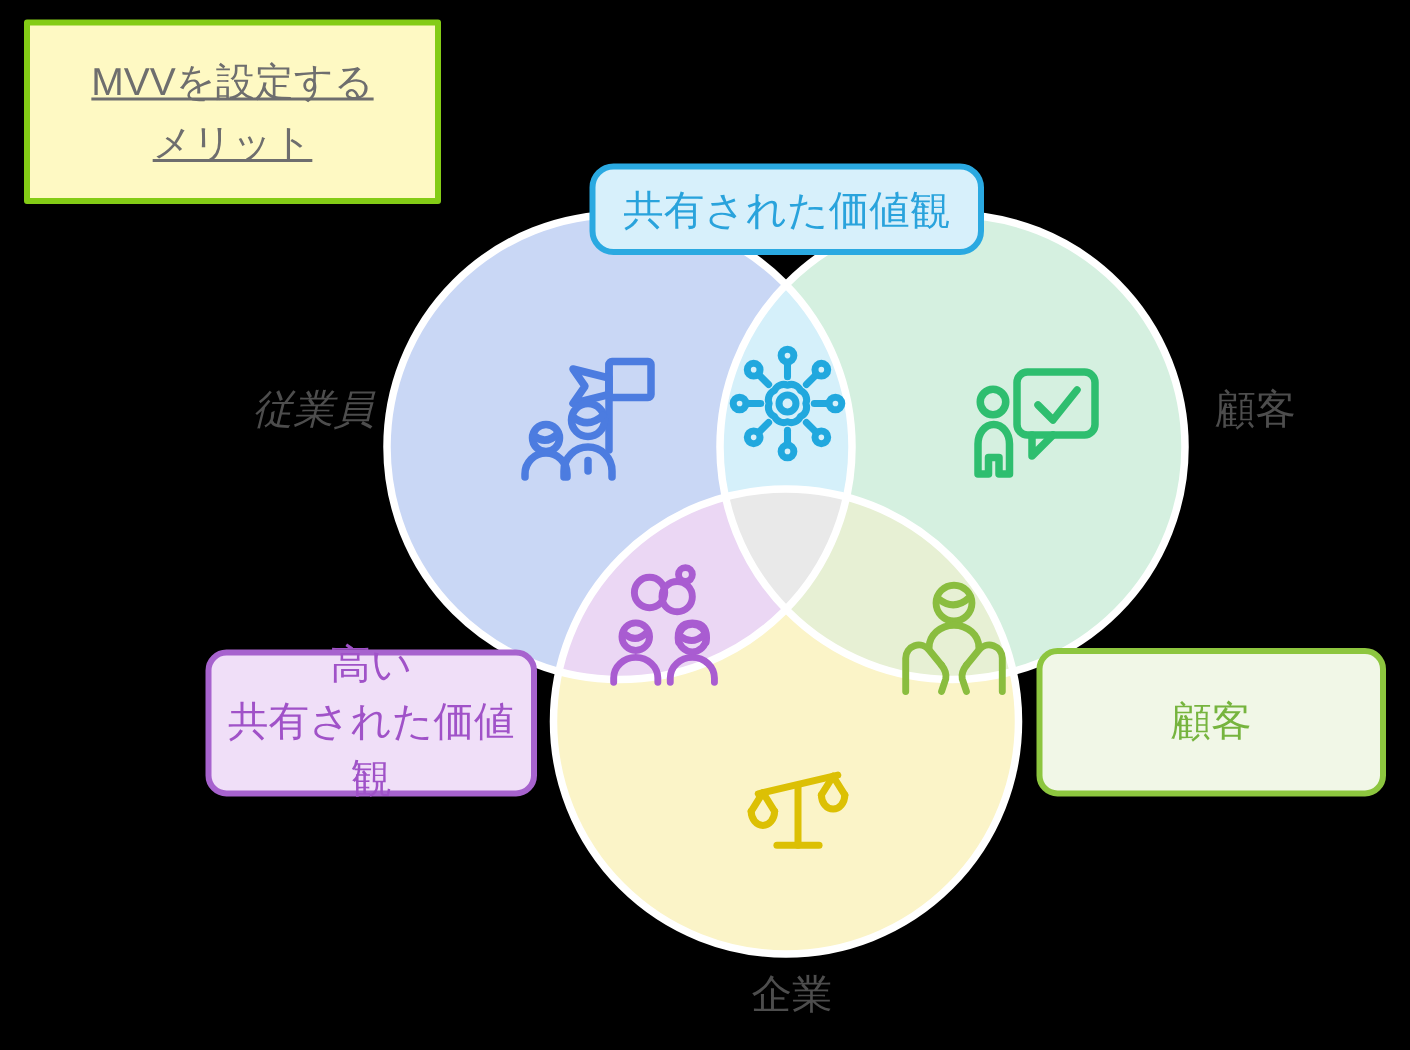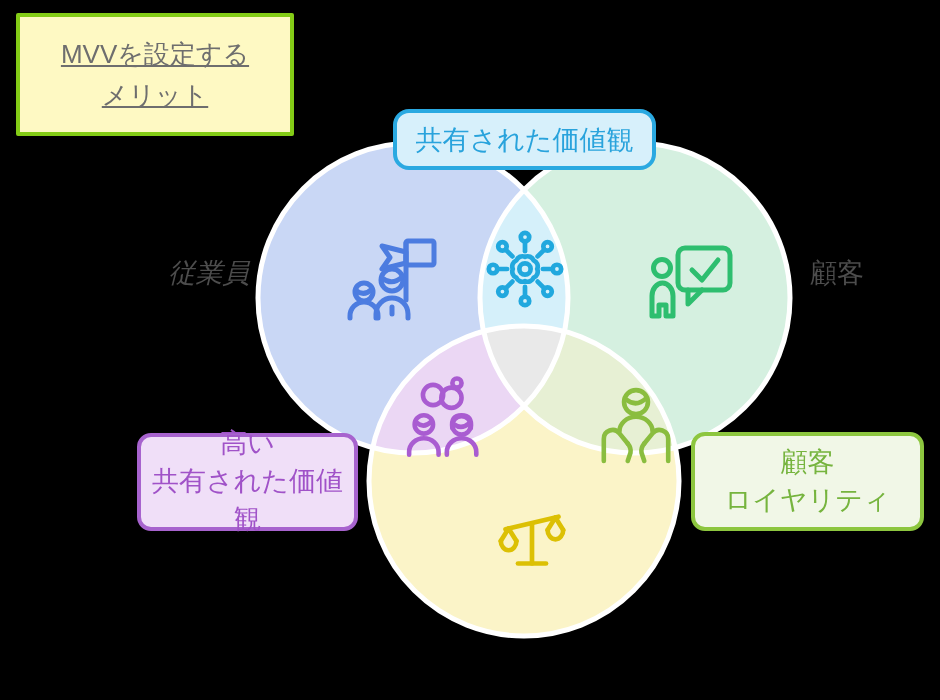--- a/index.html
+++ b/index.html
@@ -168,19 +168,19 @@
     <div>共有された価値観</div>
   </div>
 
   <div class="callout perf-box">
     <div>高い</div>
     <div>共有された価値観</div>
   </div>
 
   <div class="callout loyal-box">
     <div>顧客</div>
-    <div>ロイヤリティ</div>
   </div>
 
   <div class="side-label lbl-employees">従業員</div>
   <div class="side-label lbl-customers">顧客</div>
+  <div class="side-label lbl-company">企業</div>
 
 </div>
 
 </body></html>

